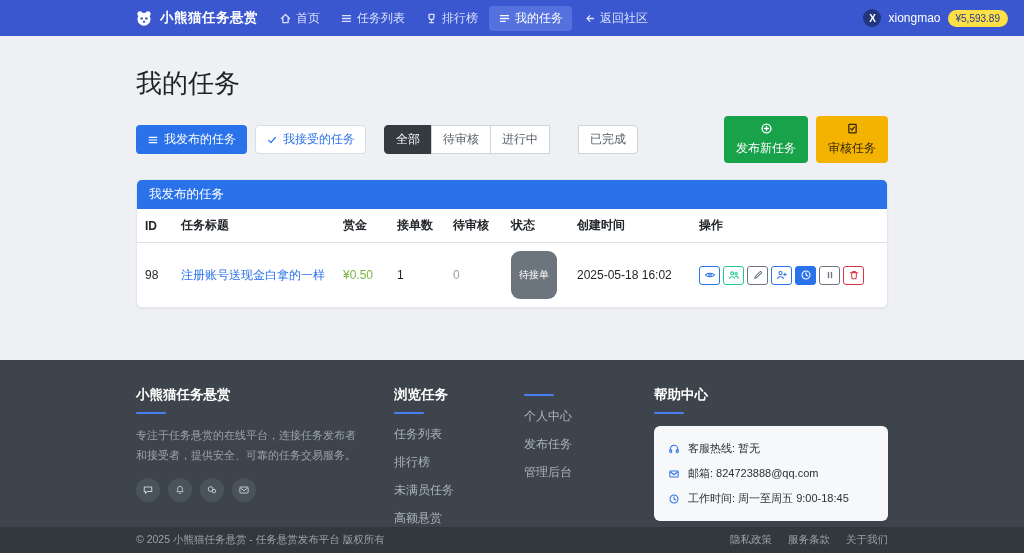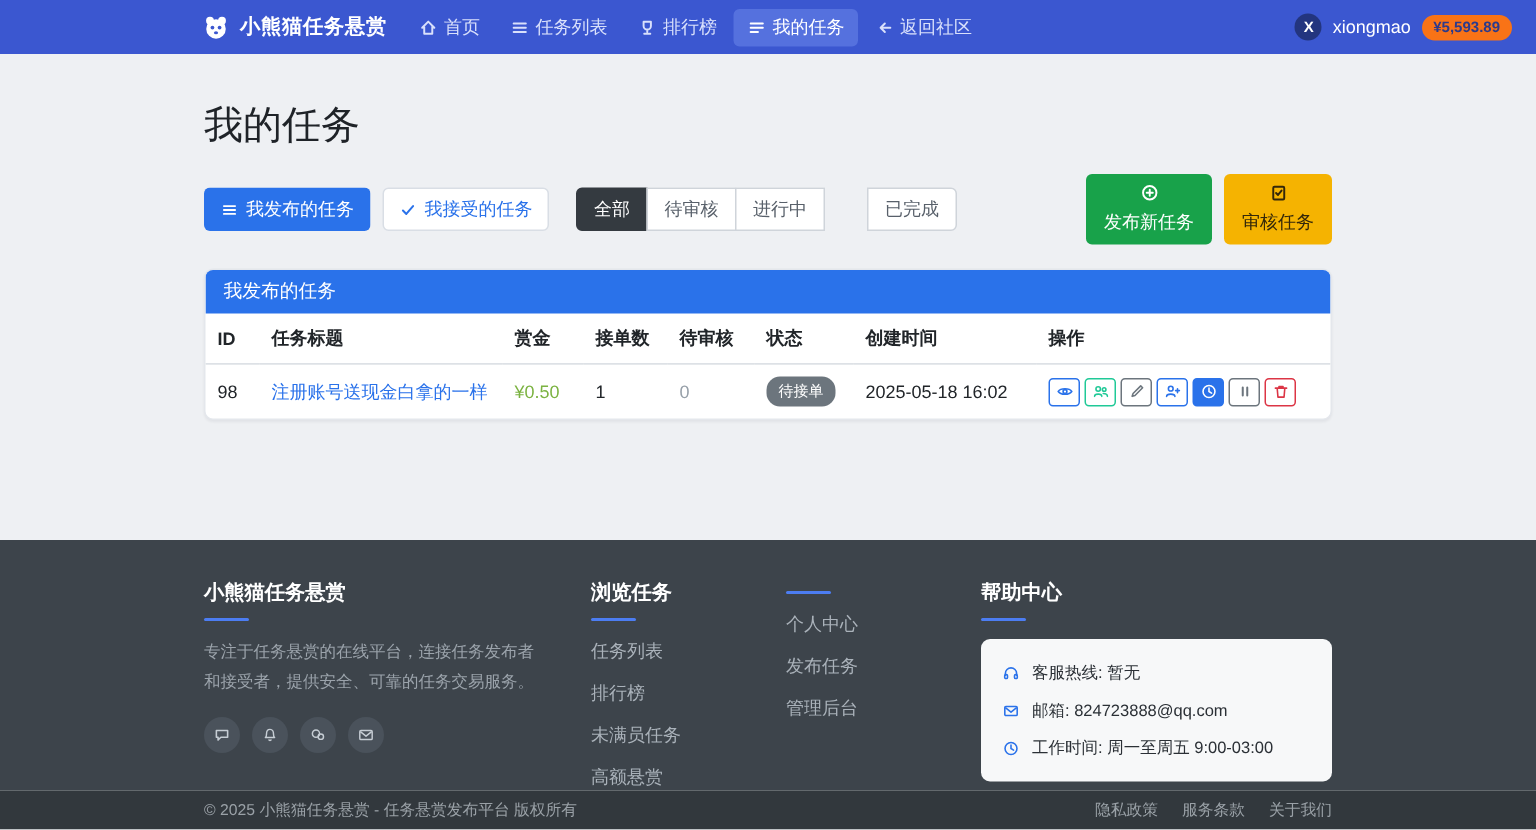--- a/index.html
+++ b/index.html
@@ -28,21 +28,21 @@
   }
   .nav-link.active { background:var(--c-navactive, #5571de); color:#fff; }
   .nav-user { margin-left:auto; display:flex; align-items:center; gap:7px; }
   .avatar {
     width:18px; height:18px; border-radius:50%; background:#23357f;
     color:#fff; font-size:10px; font-weight:bold;
     display:flex; align-items:center; justify-content:center; cursor:pointer;
   }
   .user-name { color:#fff; font-size:12px; cursor:pointer; }
   .balance-badge {
-    background:#f97316; color:#2b3a8c; font-size:10px; font-weight:bold;
+    background:#fde047; color:#2b3a8c; font-size:10px; font-weight:normal;
     padding:3px 8px; border-radius:10px; white-space:nowrap;
   }
 
   
   .content { width:752px; margin:0 auto; height:324px; padding-top:30px; }
   .page-title { font-size:26px; font-weight:500; color:#1f2328; margin-bottom:15px; }
   .controls { display:flex; align-items:center; }
   .tab {
     display:inline-flex; align-items:center; gap:5px;
     font-size:12px; padding:5px 10px; border-radius:4px;
@@ -81,21 +81,21 @@
   .tasks th {
     text-align:left; font-weight:bold; padding:8px; font-size:12px;
     border-bottom:1px solid #dde1e6; color:#212529;
   }
   .tasks td { padding:8px; vertical-align:middle; }
   .task-link { color:var(--c-link, #2a72ea); text-decoration:none; cursor:pointer; }
   .reward { color:var(--c-reward, #7cb342); font-weight:500; }
   .count-pending { color:#97a0a9; }
   .status-badge {
     background:var(--c-badge, #6c757d); color:#fff; font-size:10px;
-    padding:3px 8px; border-radius:9px; display:inline-block; white-space:nowrap;text-align:center;
+    padding:17px 8px; border-radius:9px; display:inline-block; white-space:nowrap;text-align:center;
   }
   .actions-cell { display:flex; gap:3px; align-items:center; }
   .abtn {
     width:21px; height:19px; border-radius:3px; background:#fff;
     border:1px solid currentColor; display:inline-flex; align-items:center;
     justify-content:center; cursor:pointer; padding:0;
   }
   .c-blue { color:#2a72ea; } .c-teal { color:#20c997; } .c-gray { color:#6c757d; }
   .c-red  { color:#dc3545; }
   .abtn.solid { background:var(--c-primary, #2a72ea); border-color:var(--c-primary, #2a72ea); color:#fff; }
@@ -411,21 +411,21 @@
           </span>
           <span>邮箱: 824723888@qq.com</span>
         </div>
         <div class="help-item">
           <span class="help-icon">
             <svg width="12" height="12" viewBox="0 0 16 16" fill="none" stroke="currentColor" stroke-width="1.4" stroke-linecap="round">
               <circle cx="8" cy="8" r="5.3"></circle>
                 <path d="M8 5 V8 L10.3 9.4"></path>
             </svg>
           </span>
-          <span>工作时间: 周一至周五 9:00-03:00</span>
+          <span>工作时间: 周一至周五 9:00-18:45</span>
         </div>
       </div>
     </div>
   </div>
 </footer>
 
 <div class="footer-bottom">
   <div class="fb-inner">
     <span>© 2025 小熊猫任务悬赏 - 任务悬赏发布平台 版权所有</span>
     <span class="fb-links">

